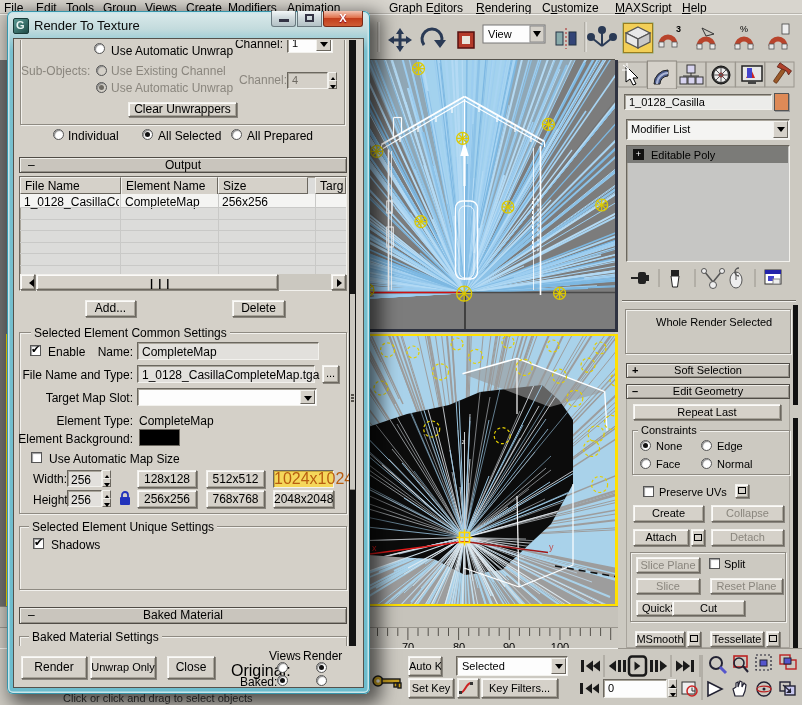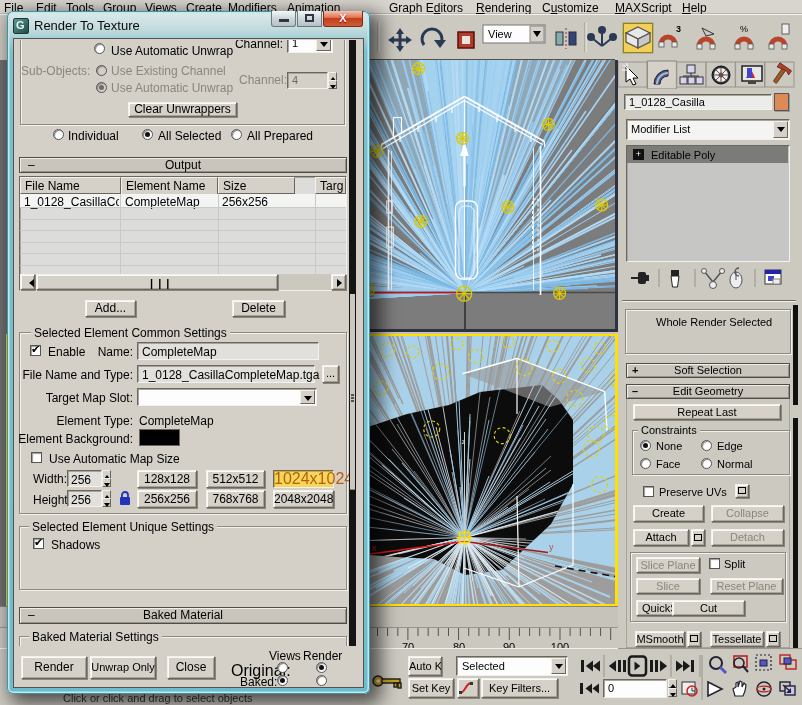--- a/index.html
+++ b/index.html
@@ -1334,21 +1334,21 @@
       <span class="radio" style="left:39px;top:89px"></span>
       <span class="lbl" style="left:54px;top:89px;font-size:12px">Individual</span>
       <span class="radio sel" style="left:128px;top:89px"></span>
       <span class="lbl" style="left:144px;top:89px;font-size:12px">All Selected</span>
       <span class="radio" style="left:217px;top:89px"></span>
       <span class="lbl" style="left:233px;top:89px;font-size:12px">All Prepared</span>
       <div class="rollhdr" style="left:5px;top:117px;width:328px;height:16px;line-height:14px;font-size:12px"><span style="position:absolute;left:8px;top:0">–</span><b style="font-weight:normal">Output</b></div>
       <div class="sunk" style="left:5px;top:136px;width:328px;height:115px;background:#dcdcda;padding:0"></div>
       <div class="abs" style="left:6px;top:137px;width:101px;height:17px;background:#d5d1c9;border:1px solid;border-color:#f2f1ed #6b675f #6b675f #f2f1ed;padding:1px 0 0 4px;font-size:12px;overflow:hidden">File Name</div>
       <div class="abs" style="left:107px;top:137px;width:97px;height:30px;background:#d5d1c9;border:1px solid;border-color:#f2f1ed #6b675f #6b675f #f2f1ed;padding:1px 0 0 4px;font-size:12px;overflow:hidden">Element Name</div>
-      <div class="abs" style="left:204px;top:137px;width:77px;height:17px;background:#d5d1c9;border:1px solid;border-color:#f2f1ed #6b675f #6b675f #f2f1ed;padding:1px 0 0 4px;font-size:12px;overflow:hidden">Size</div>
+      <div class="abs" style="left:204px;top:137px;width:90px;height:17px;background:#d5d1c9;border:1px solid;border-color:#f2f1ed #6b675f #6b675f #f2f1ed;padding:1px 0 0 4px;font-size:12px;overflow:hidden">Size</div>
       <div class="abs" style="left:301px;top:137px;width:31px;height:17px;background:#d5d1c9;border:1px solid;border-color:#f2f1ed #6b675f #6b675f #f2f1ed;padding:1px 0 0 4px;font-size:12px;overflow:hidden">Targ</div>
       <div class="abs" style="left:6px;top:154px;width:326px;height:13px;background:#f4f4f2"></div>
       <div class="lbl" style="left:10px;top:155px;width:95px;overflow:hidden;font-size:12px">1_0128_CasillaCo...</div>
       <span class="lbl" style="left:111px;top:155px;font-size:12px">CompleteMap</span>
       <span class="lbl" style="left:208px;top:155px;font-size:12px">256x256</span>
       <div class="abs" style="left:6px;top:167px;width:326px;height:1px;background:#c9c9c7"></div>
       <div class="abs" style="left:6px;top:178.5px;width:326px;height:1px;background:#c9c9c7"></div>
       <div class="abs" style="left:6px;top:190px;width:326px;height:1px;background:#c9c9c7"></div>
       <div class="abs" style="left:6px;top:201.5px;width:326px;height:1px;background:#c9c9c7"></div>
       <div class="abs" style="left:6px;top:213px;width:326px;height:1px;background:#c9c9c7"></div>

